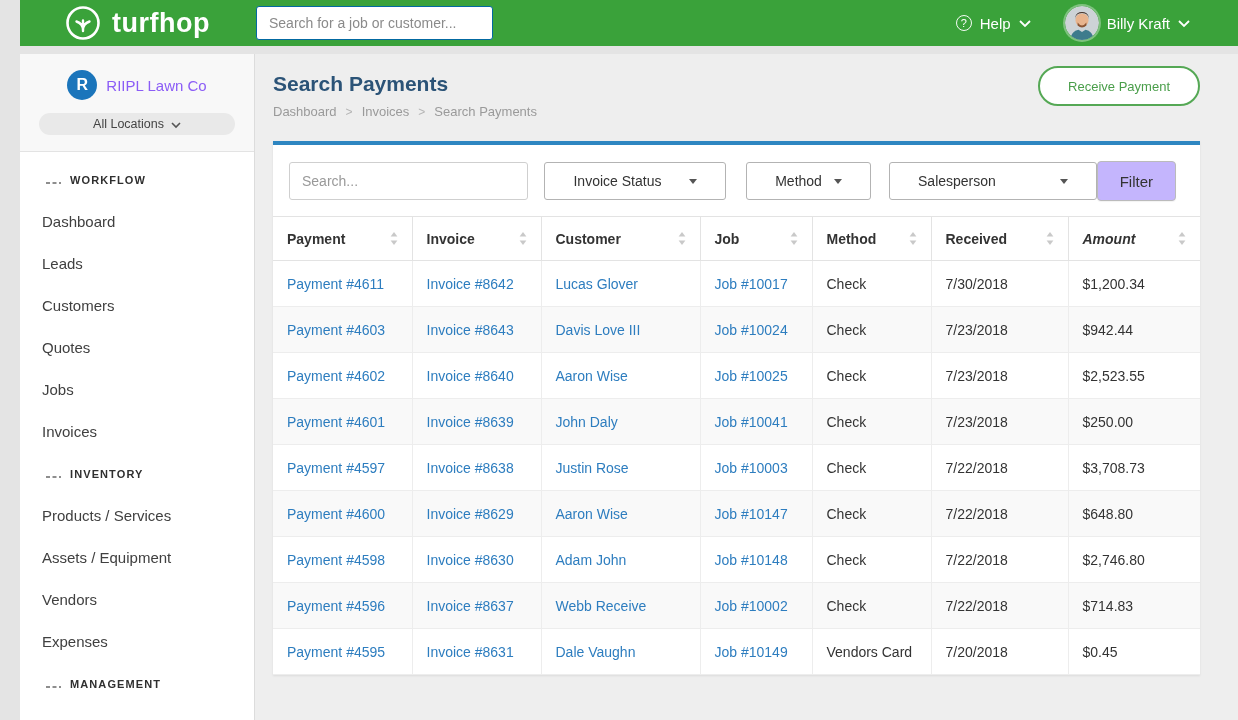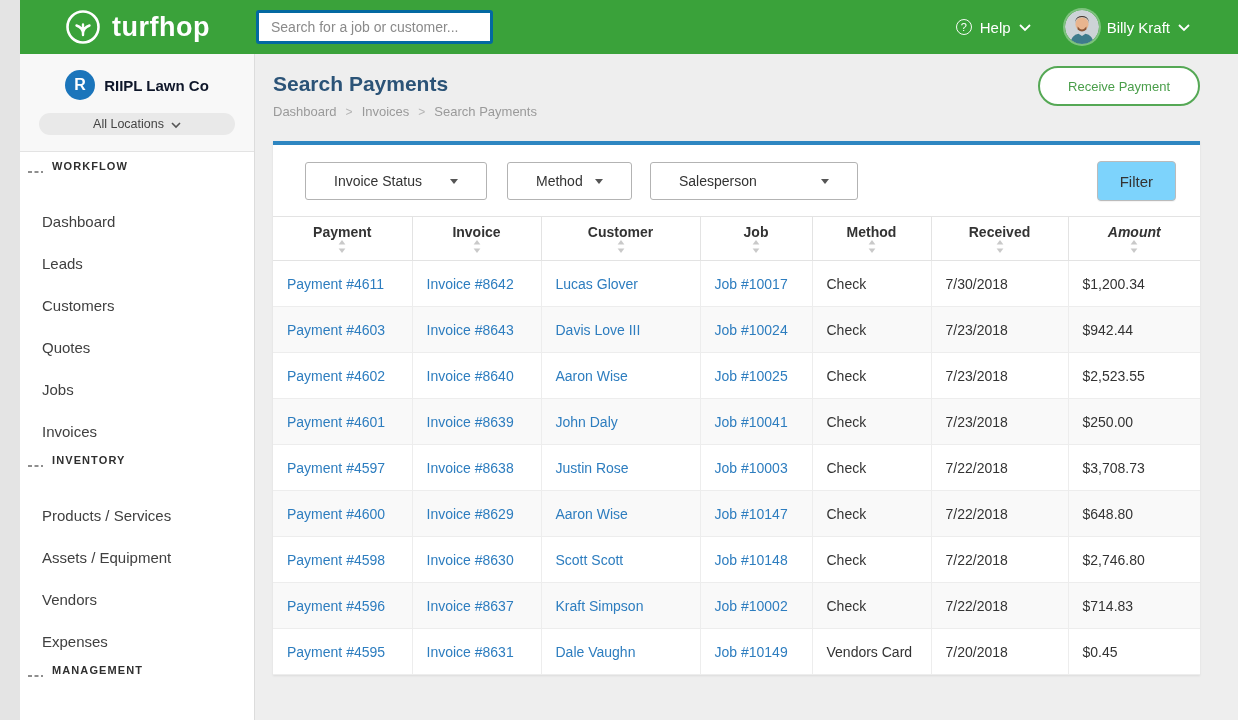--- a/index.html
+++ b/index.html
@@ -3,49 +3,49 @@
 <meta charset="utf-8">
 <style>
   * { margin:0; padding:0; box-sizing:border-box; }
   html,body { width:1238px; height:720px; overflow:hidden; }
   body { font-family:"Liberation Sans","DejaVu Sans",sans-serif; background:#e4e4e4; position:relative; }
 
   .app { position:absolute; inset:0; }
   .left-gutter { position:absolute; left:0; top:0; width:20px; height:720px; background:#e4e4e4; }
 
   
-  .topbar { position:absolute; left:20px; right:0; top:0; height:54px; background:#3aa23a;
+  .topbar { position:absolute; left:20px; right:0; top:0; height:46px; background:#3aa23a;
             display:flex; align-items:center; padding:0 48px 0 44px; }
   .brand { display:flex; align-items:center; gap:10px; cursor:pointer; }
   .brand-icon { display:flex; }
   .brand-text { color:#fff; font-size:27px; font-weight:bold; letter-spacing:.5px; }
-  .topbar-search { margin-left:46px; width:237px; height:34px; border:3px solid #0369a1; border-radius:3px;
+  .topbar-search { margin-left:46px; width:237px; height:34px; border:1px solid #0369a1; border-radius:3px;
                    padding:0 12px; font-size:14px; color:#333; outline:none; font-family:inherit; }
   .topbar-search::placeholder { color:#8a8a8a; }
   .topbar-right { margin-left:auto; display:flex; align-items:center; gap:34px; color:#fff; }
   .help-menu, .user-menu { display:flex; align-items:center; gap:8px; cursor:pointer; font-size:15px; }
   .help-q { width:16px; height:16px; border:1px solid rgba(255,255,255,.95); border-radius:50%;
             font-size:11px; line-height:14px; text-align:center; display:inline-block; }
   .avatar { width:34px; height:34px; border-radius:50%; overflow:hidden; display:inline-flex;
             box-shadow:0 0 0 2px rgba(255,255,255,.35); }
   .chev { display:inline-flex; margin-top:2px; }
 
   
   .sidebar { position:absolute; left:20px; top:54px; width:235px; bottom:0; background:#fff;
              border-right:1px solid #dcdcdc; overflow:hidden; }
   .company { background:#f8f8f8; border-bottom:1px solid #e3e3e3; padding:16px 18px 16px; }
   .company-row { display:flex; align-items:center; justify-content:center; gap:9px; cursor:pointer; }
   .company-logo { width:30px; height:30px; border-radius:50%; background:#1b75bb; color:#fff;
                   font-weight:bold; font-size:16px; display:flex; align-items:center; justify-content:center; }
-  .company-name { font-size:15px; font-weight:bold; color:#0f172a; }
+  .company-name { font-size:15px; font-weight:normal; color:#8b5cf6; }
   .loc-pill { margin:13px auto 0; width:196px; height:22px; background:#e9e9e9; border-radius:13px;
               display:flex; align-items:center; justify-content:center; gap:7px; font-size:12.5px;
               color:#444; cursor:pointer; }
   .sidebar-nav { padding-top:6px; }
-  .nav-section { height:40px; display:flex; gap:9px; padding-left:8px; margin-top:2px; }
+  .nav-section { height:40px; display:flex; align-items:center; gap:9px; padding-left:26px; margin-top:2px; }
   .section-label { font-size:11px; font-weight:bold; letter-spacing:1.1px; color:#2f2f2f; }
   .nav-item { height:42px; display:flex; align-items:center; padding-left:22px; font-size:15px;
               color:#404040; cursor:pointer; }
 
   
   .main { position:absolute; left:255px; top:54px; right:0; bottom:0; background:#eeeeee; overflow:hidden; }
   .page-header { position:relative; padding:18px 38px 0 18px; }
   .page-header h1 { font-size:21px; color:#2b5377; font-weight:bold; }
   .breadcrumb { margin-top:8px; font-size:13px; color:#9a9a9a; display:flex; gap:9px; align-items:center; }
   .bc-link { cursor:pointer; }
@@ -61,29 +61,29 @@
                    font-size:14px; color:#333; outline:none; font-family:inherit; }
   .filter-search::placeholder { color:#999; }
   .fselect { height:38px; border:1px solid #b3b3b3; border-radius:3px; background:#fff; display:flex;
              align-items:center; justify-content:space-between; padding:0 28px; font-size:14px;
              color:#333; cursor:pointer; }
   .sel-status { width:182px; margin-left:16px; }
   .sel-method { width:125px; margin-left:20px; }
   .sel-sales  { width:208px; margin-left:18px; }
   .sel-arrow { width:0; height:0; border-left:4px solid transparent; border-right:4px solid transparent;
                border-top:5px solid #555; }
-  .filter-btn { margin-left:auto; margin-right:4px; height:40px; padding:0 22px; background:#7dd3fc;
+  .filter-btn { margin-left:auto; margin-right:4px; height:40px; padding:0 22px; background:#c4b5fd;
                 border:1px solid #bbb; border-radius:4px; font-size:15px; color:#333;
                 font-family:inherit; cursor:pointer; box-shadow:0 1px 1px rgba(0,0,0,.05); }
 
   table.pay-table { width:100%; border-collapse:collapse; table-layout:fixed; }
   .pay-table th { height:44px; font-size:14px; font-weight:bold; color:#333; text-align:left;
                   padding:0 14px; border:1px solid #e3e3e3; border-left:none; background:#fff; cursor:pointer; }
   .pay-table th:last-child { border-right:none;font-style:italic; }
-  .th-inner { display:flex; align-items:center; justify-content:space-between;flex-direction:column; }
+  .th-inner { display:flex; align-items:center; justify-content:space-between; }
   .pay-table td { height:46px; font-size:14px; color:#333; padding:0 14px;
                   border-right:1px solid #ededed; border-bottom:1px solid #ededed; }
   .pay-table td:last-child { border-right:none; }
   .pay-table tbody tr:nth-child(even) td { background:#f9f9f9; }
   .cell-link { color:#2d7dbf; text-decoration:none; cursor:pointer; }
 </style>
 </head>
 <body>
 
 <div class="app">
@@ -197,20 +197,21 @@
         <span class="bc-sep">&gt;</span>
         <span class="bc-link">Invoices</span>
         <span class="bc-sep">&gt;</span>
         <span class="bc-current">Search Payments</span>
       </div>
       <button class="receive-btn">Receive Payment</button>
     </div>
 
     <section class="card">
       <div class="filter-row">
+        <input class="filter-search" placeholder="Search..." style="">
         <div class="fselect sel-status">
           <span>Invoice Status</span>
           <span class="sel-arrow"></span>
         </div>
         <div class="fselect sel-method">
           <span>Method</span>
           <span class="sel-arrow"></span>
         </div>
         <div class="fselect sel-sales">
           <span>Salesperson</span>
@@ -361,30 +362,30 @@
               <td><a class="cell-link" href="#">Invoice #8629</a></td>
               <td><a class="cell-link" href="#">Aaron Wise</a></td>
               <td><a class="cell-link" href="#">Job #10147</a></td>
               <td><span>Check</span></td>
               <td><span>7/22/2018</span></td>
               <td><span>$648.80</span></td>
             </tr>
             <tr>
               <td><a class="cell-link" href="#">Payment #4598</a></td>
               <td><a class="cell-link" href="#">Invoice #8630</a></td>
-              <td><a class="cell-link" href="#">Scott Scott</a></td>
+              <td><a class="cell-link" href="#">Adam John</a></td>
               <td><a class="cell-link" href="#">Job #10148</a></td>
               <td><span>Check</span></td>
               <td><span>7/22/2018</span></td>
               <td><span>$2,746.80</span></td>
             </tr>
             <tr>
               <td><a class="cell-link" href="#">Payment #4596</a></td>
               <td><a class="cell-link" href="#">Invoice #8637</a></td>
-              <td><a class="cell-link" href="#">Kraft Simpson</a></td>
+              <td><a class="cell-link" href="#">Webb Receive</a></td>
               <td><a class="cell-link" href="#">Job #10002</a></td>
               <td><span>Check</span></td>
               <td><span>7/22/2018</span></td>
               <td><span>$714.83</span></td>
             </tr>
             <tr>
               <td><a class="cell-link" href="#">Payment #4595</a></td>
               <td><a class="cell-link" href="#">Invoice #8631</a></td>
               <td><a class="cell-link" href="#">Dale Vaughn</a></td>
               <td><a class="cell-link" href="#">Job #10149</a></td>

